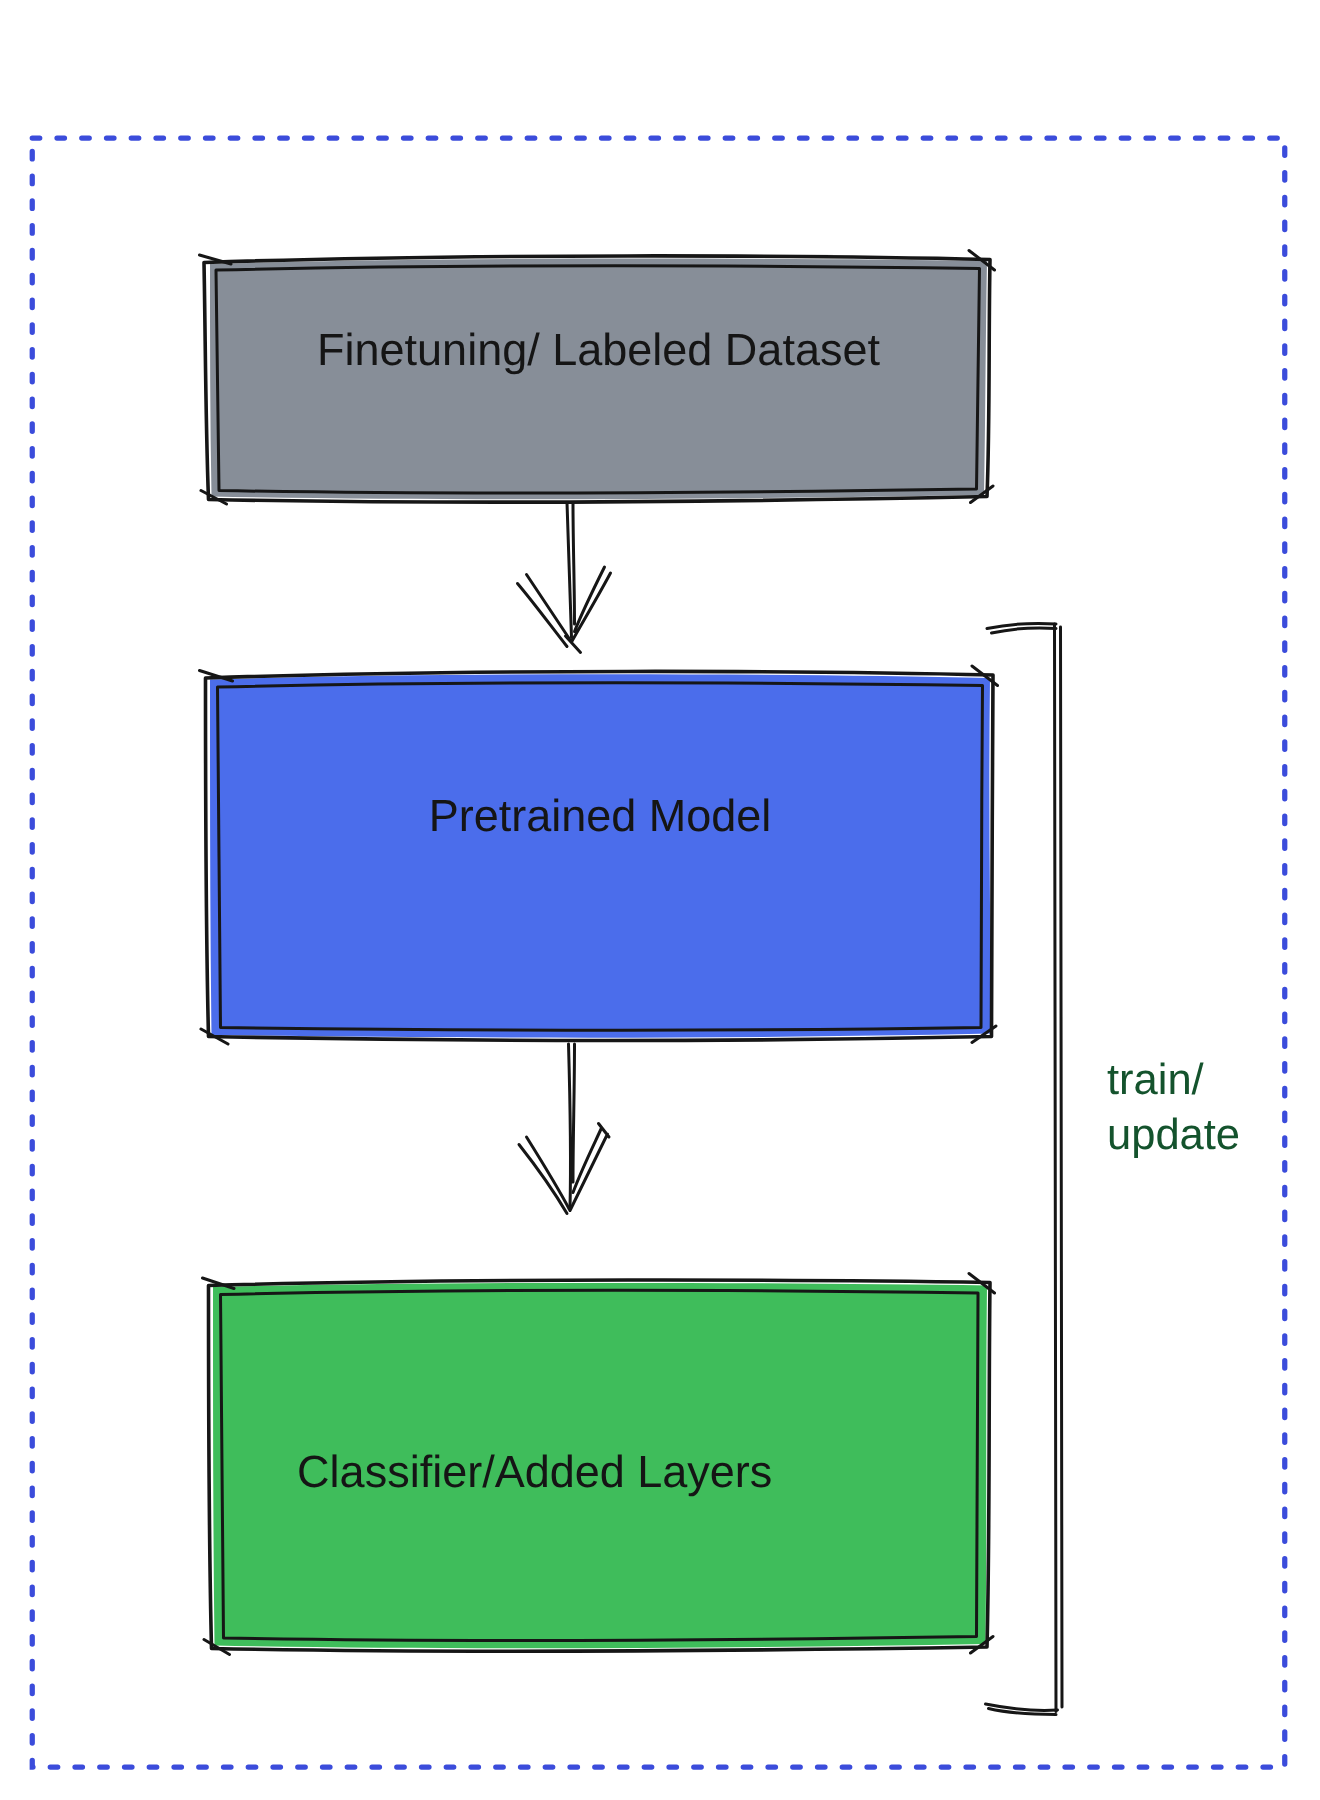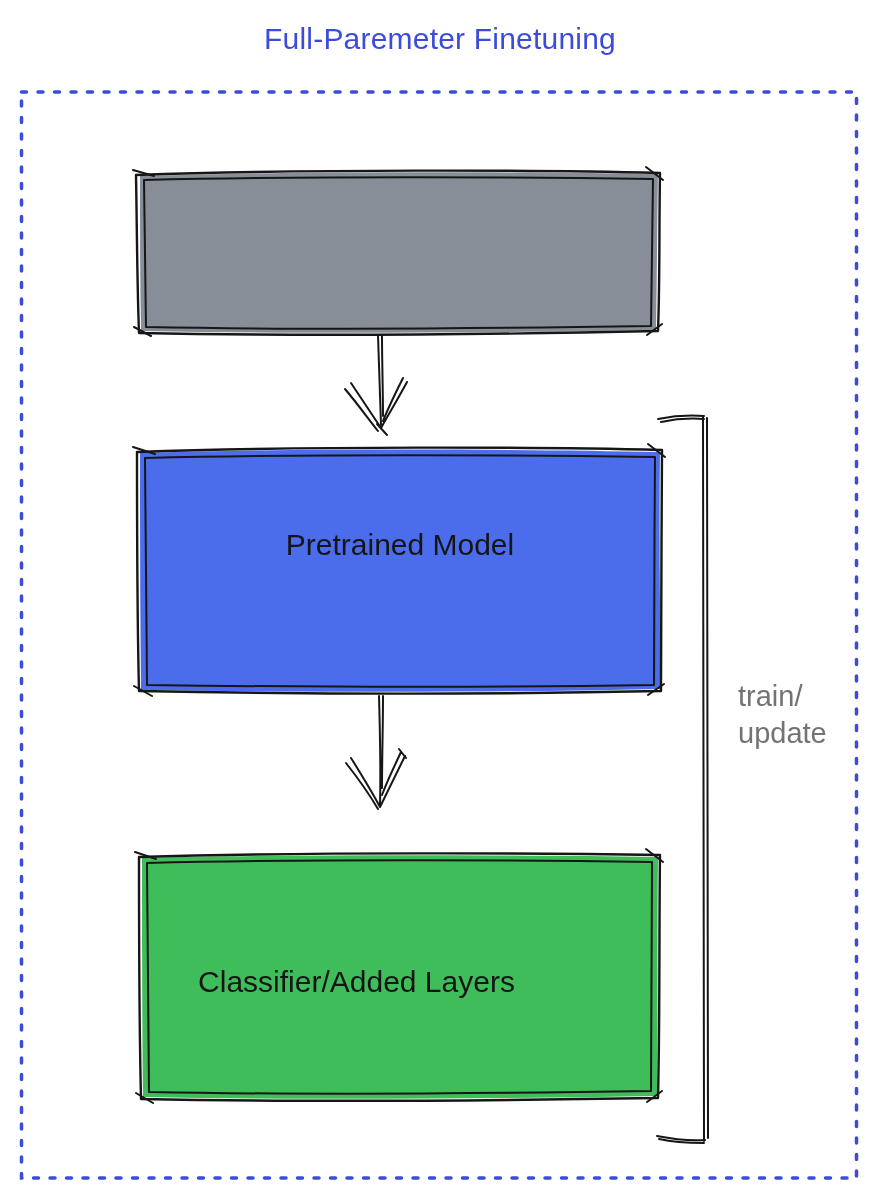--- a/index.html
+++ b/index.html
@@ -48,33 +48,32 @@
     font-weight: 400;
     color: #151515;
     pointer-events: none;
   }
   .label-dataset   { left: 138px; top: 172px; width: 522px; height: 159px; padding-bottom: 36px; box-sizing: border-box; }
   .label-pretrained{ left: 138px; top: 450px; width: 524px; height: 180px; padding-top: 10px; box-sizing: border-box; }
   .label-classifier{ left: 140px; top: 857px; width: 433px; height: 240px; padding-top: 10px; box-sizing: border-box; }
   .bracket-label {
     position: absolute;
     left: 738px;
-    top: 678px;
+    top: 702px;
     font-size: 29px;
     line-height: 37px;
-    color: #737373;
+    color: #14532d;
     white-space: pre-line;
   }
 </style>
 </head>
 <body>
 
 <div class="canvas">
 
-  <div class="title">Full-Paremeter Finetuning</div>
 
   <svg class="artwork" width="880" height="1200" viewBox="0 0 880 1200">
 
     <rect x="21.5" y="92" width="835" height="1086" fill="none" stroke-width="3.5" stroke-dasharray="5 11.5" stroke-linecap="round" stroke="#3B4CDB"></rect>
 
     <g>
       <path d="M140,176 C300,171 520,172 658,174 C657,226 657,279 656,330 C480,333 300,334 141,331 C140,279 140,227 140,176 Z" stroke="none" fill="#878E98"></path>
       <path class="ink" d="M136,175 C310,169 540,170 660,173 C659,227 660,281 658,331 C470,335 290,336 139,333 C137,280 137,228 136,175 Z"></path>
       <path class="ink thin" d="M144,180 C320,176 510,177 653,179 C652,228 652,277 651,326 C465,329 305,330 146,327 C145,278 145,229 144,180 Z"></path>
       <path class="ink thin" d="M133,170 L154,176 M646,167 L663,180 M662,324 L647,335 M134,327 L151,336"></path>
@@ -104,20 +103,21 @@
       <path class="ink thin" d="M135,852 L156,859 M646,849 L663,862 M662,1091 L647,1102 M136,1093 L153,1103"></path>
     </g>
 
     <g>
       <path class="ink thin" d="M658,419 C673,416 689,415 704,416 M661,422 C675,419 690,418 704,419"></path>
       <path class="ink thin" d="M703,416 C703,658 704,900 704,1141 M707,418 C707,659 708,899 708,1138"></path>
       <path class="ink thin" d="M705,1140 C689,1141 672,1139 657,1136 M704,1143 C688,1143 672,1142 659,1139"></path>
     </g>
   </svg>
 
+  <div class="box-label label-dataset">Finetuning/ Labeled Dataset</div>
 
   <div class="box-label label-pretrained">Pretrained Model</div>
 
   <div class="box-label label-classifier">Classifier/Added Layers</div>
 
   <div class="bracket-label">train/
 update</div>
 
 </div>
 

